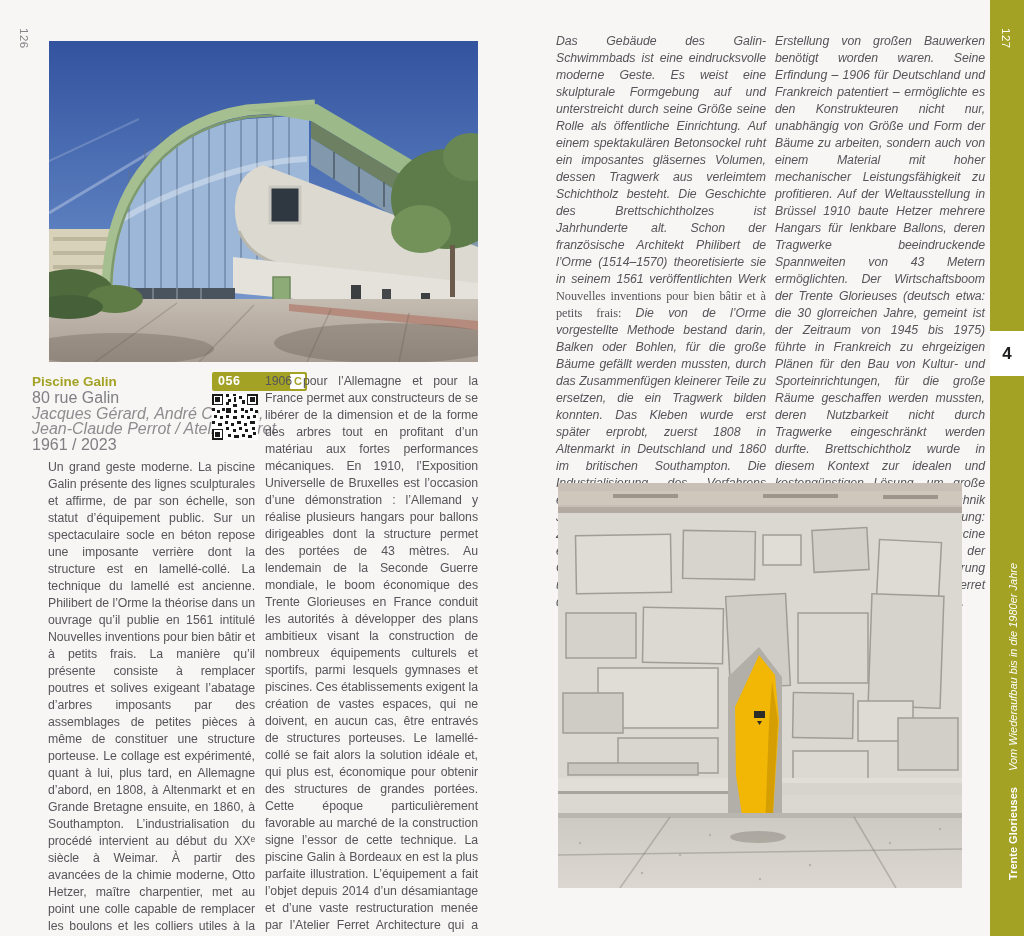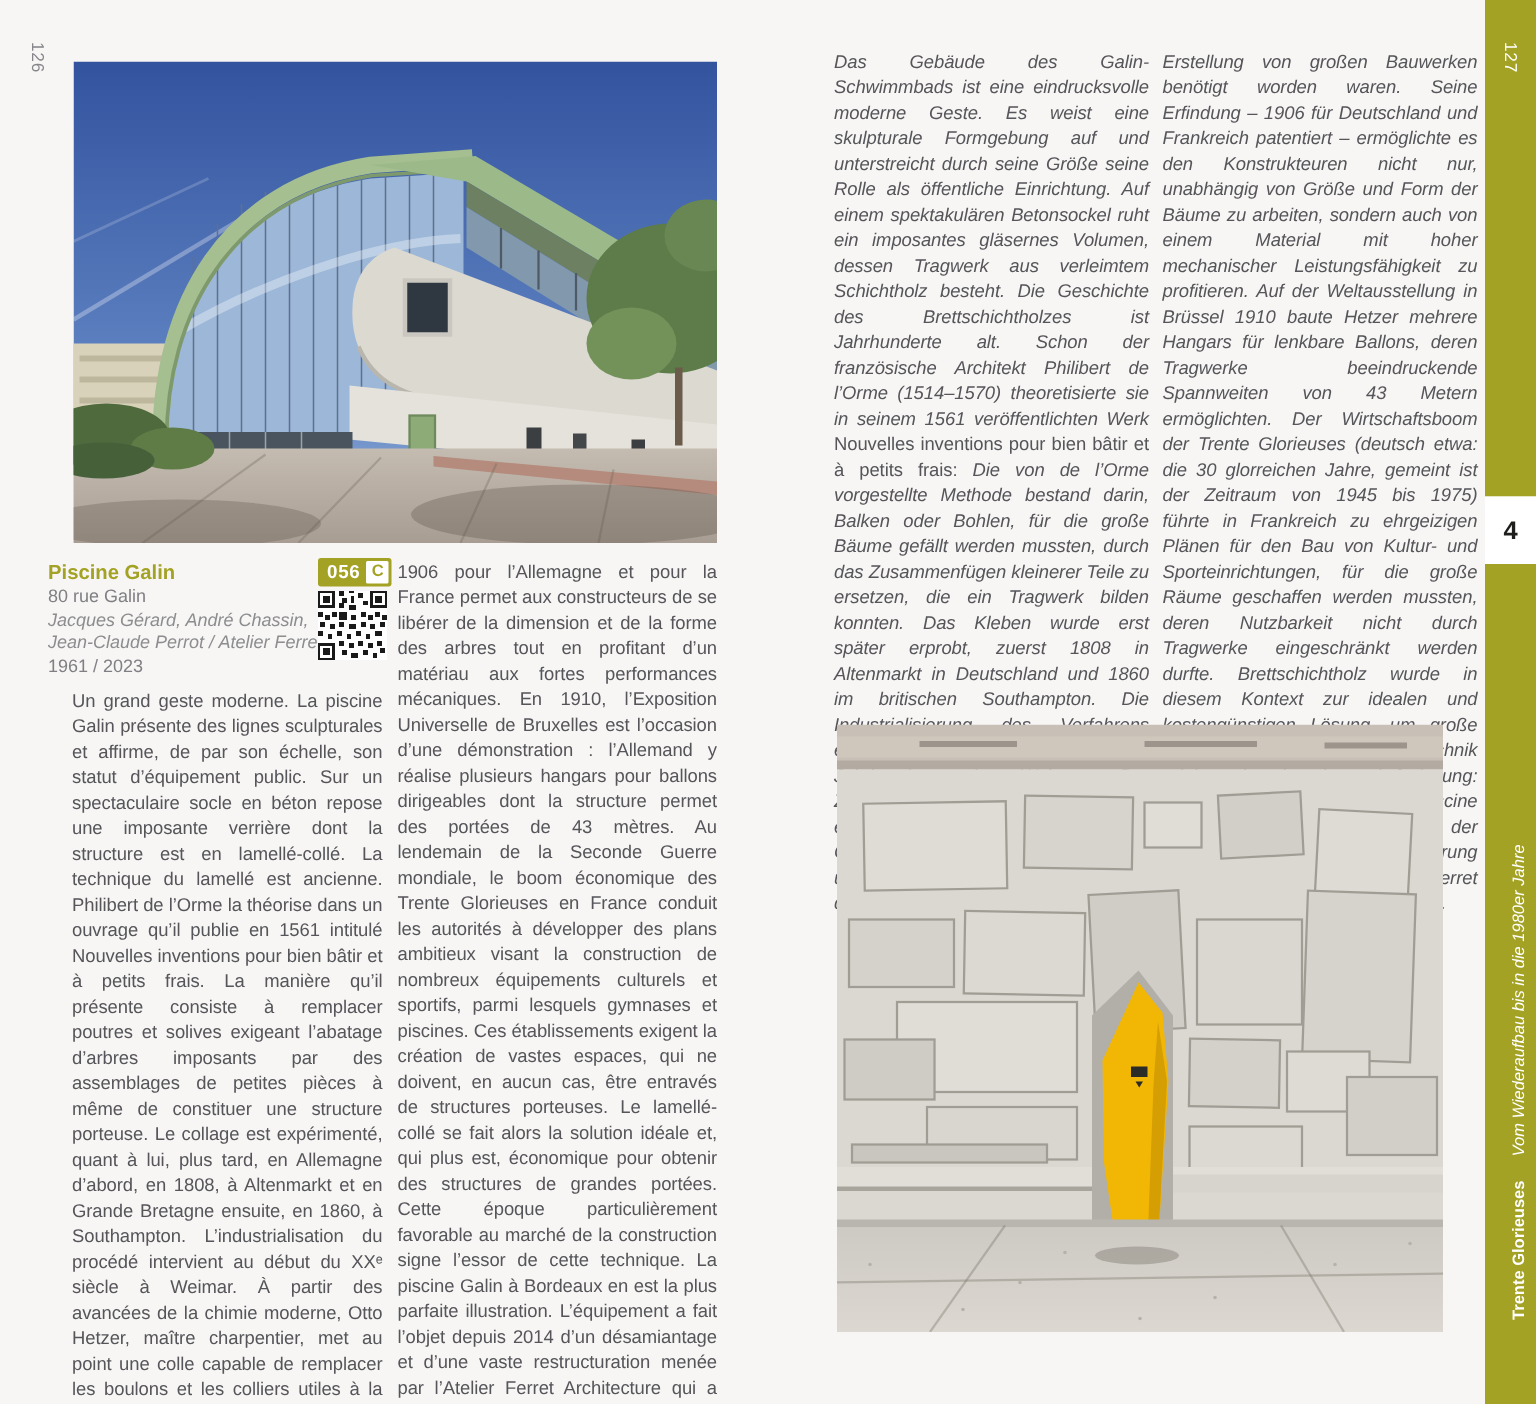--- a/index.html
+++ b/index.html
@@ -29,48 +29,48 @@
   .pagenum.right{color:#fff;}
 
   
   .photo{display:block;}
 
   
   .entry-title{
     font-size:13.5px;font-weight:bold;color:var(--accent);
     line-height:16px;white-space:nowrap;
   }
-  .entry-line{font-size:12px;color:#7f7f84;line-height:15.5px;white-space:nowrap;}
+  .entry-line{font-size:16px;color:#7f7f84;line-height:15.5px;white-space:nowrap;}
   .entry-line.it{font-style:italic;color:#8d8d90;}
 
   .badge{
     display:flex;align-items:center;
     background:var(--accent);
     border-radius:2px;
-    height:19px;padding:0 2px 0 6px;
+    height:19px;padding:0 2px 0 6px;gap:46px;
   }
   .badge-num{color:#fff;font-weight:bold;font-size:12.5px;letter-spacing:.5px;line-height:1;}
   .badge-letter{
     background:#fff;color:var(--accent);
     width:15px;height:15px;margin-left:4px;
     font-weight:bold;font-size:11px;line-height:15px;text-align:center;
     border-radius:1px;
   }
 
   
   .col{
     font-size:12.3px;
     line-height:17px;
     text-align:justify;
     color:var(--text);
     letter-spacing:-0.05px;
   }
   .col .it{}
   .col.de{font-style:italic;}
-  .col.de .roman{font-style:normal;}
+  .col.de .roman{font-style:normal;font-family:Liberation Serif, serif;}
 
   
   .bar-seg{background:var(--accent);width:34px;left:990px;}
   .tab{
     left:990px;width:34px;height:45px;background:#fff;
     display:flex;align-items:center;justify-content:center;
     font-weight:bold;font-size:17px;color:#1e1e1c;
   }
   .sidebar-vtext{
     writing-mode:vertical-rl;

